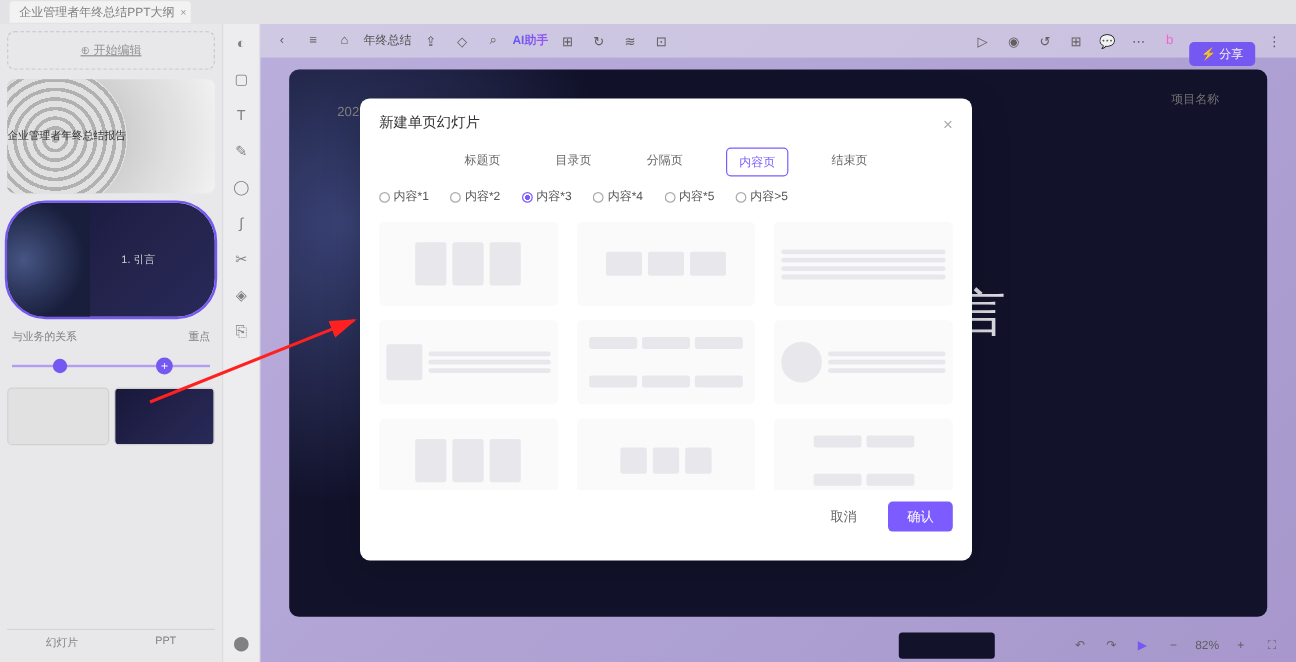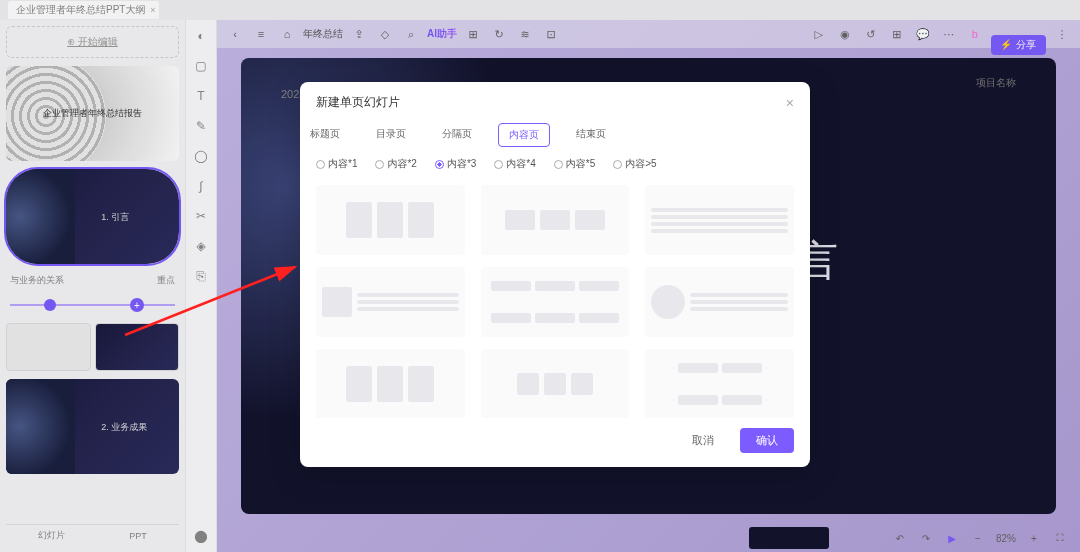--- a/index.html
+++ b/index.html
@@ -8,37 +8,37 @@
     
     .titlebar { height: 20px; background: #f0f0f2; display: flex; align-items: center; padding: 0 8px; font-size: 10px; color: #888; }
     .titlebar-tab { background: #fff; padding: 2px 14px 2px 8px; border-radius: 3px 3px 0 0; position: relative; }
     .titlebar-tab .close-dot { position: absolute; right: 4px; top: 4px; font-size: 9px; color: #aaa; }
     
     .main-area { display: flex; height: calc(100% - 20px); }
     
     
     .left-panel { width: 185px; background: #f5f5f7; padding: 6px; display: flex; flex-direction: column; }
     .add-content-btn { border: 1px dashed #d0d0d6; border-radius: 6px; padding: 8px; text-align: center; font-size: 10px; color: #999; margin-bottom: 8px; cursor: pointer; text-decoration: underline; }
-    .slide-thumb { width: 100%; height: 95px; background: linear-gradient(135deg, #1a1a3e, #2d2d5f); border-radius: 6px; margin-bottom: 8px; position: relative; overflow: hidden; display: flex; align-items: center; justify-content: center; color: #fff; font-size: 10px; }
+    .slide-thumb { width: 100%; height: 95px; background: linear-gradient(135deg, #1a1a3e, #2d2d5f); border-radius: 6px; margin-bottom: 8px; position: relative; overflow: hidden; display: flex; align-items: center; color: #fff; font-size: 10px; }
     .slide-thumb.cover { background: radial-gradient(circle at 30% 50%, #aaa 0%, #ddd 40%, #fff 100%); color: #333; }
     .slide-thumb.cover::before { content: ''; position: absolute; left: -20px; top: -10px; width: 120px; height: 120px; border-radius: 50%; background: repeating-radial-gradient(circle, #bbb 0, #bbb 3px, #eee 3px, #eee 8px); }
     .slide-thumb .cover-title { position: relative; z-index: 2; text-align: center; font-size: 9px; }
     .slide-thumb.dark-split::before { content:''; position:absolute; left:0; top:0; width:40%; height:100%; background: radial-gradient(circle at 20% 50%, #4a5a8a 0%, #1a2040 70%); }
     .slide-thumb.dark-split .label { position: absolute; left: 55%; top: 50%; transform: translateY(-50%); font-size: 9px; color: #ddd; }
     .slide-thumb.active { outline: 2px solid #7c5cff; border-radius: 32px; }
     .outline-gap { display: flex; justify-content: space-between; font-size: 9px; color: #888; padding: 2px 4px 6px; }
     .timeline-row { position: relative; height: 16px; margin: 4px 0 10px; }
     .timeline-row .line { position: absolute; left: 4px; right: 4px; top: 7px; height: 2px; background: #b9a7ff; }
     .timeline-dot { position: absolute; top: 2px; width: 12px; height: 12px; border-radius: 50%; background: #7c5cff; }
     .timeline-dot.d1 { left: 38px; }
     .timeline-dot.d2 { left: 124px; background: #7c5cff; display: flex; align-items: center; justify-content: center; color: #fff; font-size: 10px; width: 14px; height: 14px; top: 1px; }
     .mini-slides { display: flex; gap: 4px; margin-bottom: 8px; }
     .mini-slide { flex: 1; height: 48px; border-radius: 4px; background: #eee; border: 1px solid #ddd; }
     .mini-slide.right { background: linear-gradient(135deg, #1a1a3e, #2d2d5f); }
-    .left-footer { margin-top: auto; display: flex; justify-content: space-around; font-size: 9px; color: #888; padding: 4px 0; border-top: 1px solid #e0e0e4; align-items: center; }
+    .left-footer { margin-top: auto; display: flex; justify-content: space-around; font-size: 9px; color: #888; padding: 4px 0; border-top: 1px solid #e0e0e4; }
     
     
     .tool-strip { width: 32px; background: #fafafc; border-left: 1px solid #e8e8ec; border-right: 1px solid #e8e8ec; display: flex; flex-direction: column; align-items: center; padding: 8px 0; gap: 14px; }
     .tool-strip .tool { width: 16px; height: 16px; display: flex; align-items: center; justify-content: center; font-size: 12px; color: #888; cursor: pointer; }
     
     
     .canvas-area { flex: 1; background: linear-gradient(135deg, #c4b8e8, #b0a0d8); position: relative; display: flex; flex-direction: column; }
     .canvas-toolbar { height: 28px; display: flex; align-items: center; padding: 0 8px; gap: 6px; background: rgba(255,255,255,0.4); }
     .tb-btn { width: 20px; height: 20px; display: flex; align-items: center; justify-content: center; font-size: 11px; color: #666; cursor: pointer; border-radius: 3px; }
     .tb-text { font-size: 10px; color: #555; }
@@ -53,41 +53,41 @@
     .bottom-bar { height: 28px; display: flex; align-items: center; justify-content: flex-end; padding: 0 12px; gap: 10px; font-size: 10px; color: #666; }
     .bottom-thumb { width: 80px; height: 22px; background: #14142e; border-radius: 3px; margin-right: auto; margin-left: 520px; }
     .bot-ico { width: 16px; height: 16px; display: flex; align-items: center; justify-content: center; cursor: pointer; }
     
     
     .modal-backdrop { position: absolute; left: 0; top: 0; right: 0; bottom: 0; background: rgba(0,0,0,0.05); }
     .modal { position: absolute; left: 300px; top: 82px; width: 510px; height: 385px; background: #fff; border-radius: 8px; box-shadow: 0 8px 32px rgba(0,0,0,0.2); display: flex; flex-direction: column; }
     .modal-header { padding: 12px 16px 8px; display: flex; justify-content: space-between; align-items: center; }
     .modal-title { font-size: 12px; color: #333; font-weight: 500; }
     .modal-close { font-size: 14px; color: #aaa; cursor: pointer; }
-    .modal-tabs { display: flex; gap: 16px; justify-content: flex-start; padding: 4px 0 10px; }
+    .modal-tabs { display: flex; gap: 26px; justify-content: center; padding: 4px 0 10px; }
     .modal-tab { font-size: 10px; color: #666; padding: 4px 10px; cursor: pointer; }
     .modal-tab.active { border: 1px solid #7c5cff; border-radius: 4px; color: #7c5cff; }
     .modal-radios { display: flex; gap: 18px; padding: 0 16px 10px; font-size: 10px; color: #555; }
     .radio-item { display: flex; align-items: center; gap: 3px; cursor: pointer; }
     .radio-circle { width: 9px; height: 9px; border: 1px solid #aaa; border-radius: 50%; display: inline-block; }
     .radio-circle.checked { border-color: #7c5cff; background: radial-gradient(circle, #7c5cff 0 40%, #fff 45% 100%); }
     .modal-body { flex: 1; padding: 4px 16px; overflow: auto; }
     .template-grid { display: grid; grid-template-columns: repeat(3, 1fr); gap: 12px 16px; }
     .template-card { height: 70px; background: #fafafb; border-radius: 4px; padding: 6px; display: flex; gap: 5px; align-items: center; justify-content: center; }
     .template-card .blk { background: #e8e8ec; border-radius: 2px; }
     .tc-a .blk { width: 26px; height: 36px; }
     .tc-b .blk { width: 30px; height: 20px; }
     .tc-c .blk { width: 22px; height: 22px; }
     .tc-d { flex-direction: column; justify-content: space-around; }
     .tc-d .row { display: flex; gap: 4px; width: 100%; justify-content: center; }
     .tc-d .blk { width: 40px; height: 10px; }
     .tc-e .circ { width: 34px; height: 34px; border-radius: 50%; background: #e8e8ec; }
     .tc-e .lines { flex: 1; display: flex; flex-direction: column; gap: 3px; }
     .tc-e .lines .ln { height: 4px; background: #e8e8ec; border-radius: 2px; }
-    .modal-footer { padding: 10px 16px 14px; display: flex; justify-content: flex-end; gap: 10px; }
+    .modal-footer { padding: 10px 16px 24px; display: flex; justify-content: flex-end; gap: 10px; }
     .btn { font-size: 11px; padding: 5px 16px; border-radius: 4px; cursor: pointer; }
     .btn-cancel { color: #666; }
     .btn-confirm { background: #7c5cff; color: #fff; }
     
     
     .arrow-svg { position: absolute; left: 115px; top: 255px; pointer-events: none; z-index: 100; }
   </style>
 </head>
 <body>
 
@@ -120,23 +120,20 @@
       <div class="line"></div>
       <div class="timeline-dot d1"></div>
       <div class="timeline-dot d2">+</div>
     </div>
 
     <div class="mini-slides">
       <div class="mini-slide"></div>
       <div class="mini-slide right"></div>
     </div>
 
-    <div class="slide-thumb dark-split">
-      <div class="label">2. 业务成果</div>
-    </div>
 
     <div class="left-footer">
       <span>幻灯片</span>
       <span>PPT</span>
     </div>
   </div>
 
   <div class="tool-strip">
     <div class="tool">◐</div>
     <div class="tool">▢</div>

